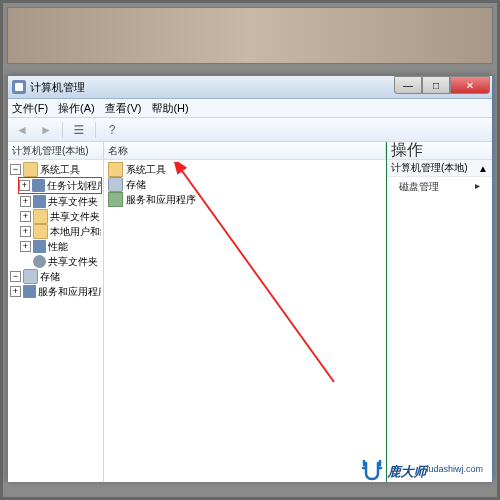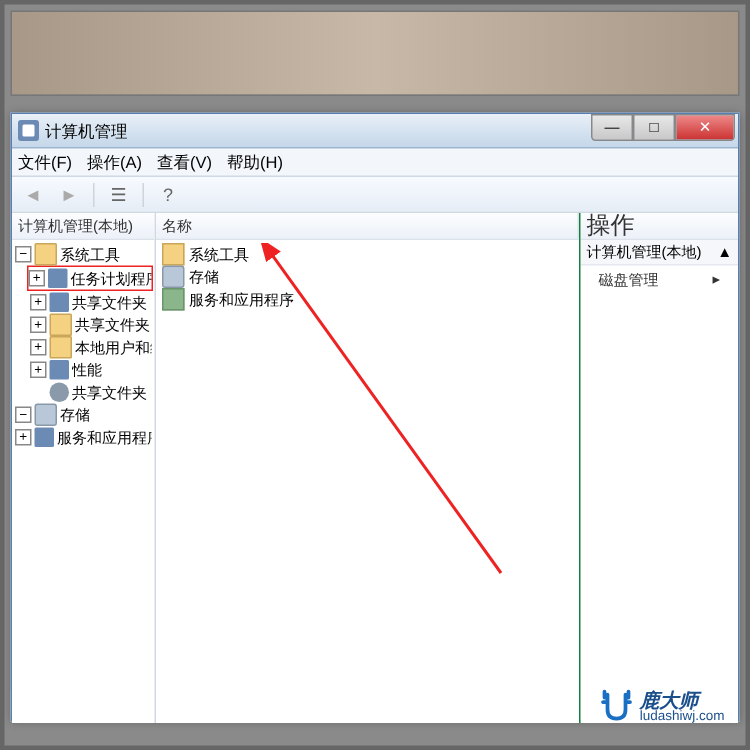--- a/index.html
+++ b/index.html
@@ -46,21 +46,21 @@
 .li-txt{font-size:10px;color:#000}
 .arrow-svg{position:absolute;left:70px;top:20px;pointer-events:none}
 .actions{width:105px;background:#fff}
 .act-hdr{height:17px;background:linear-gradient(#fcfdff,#ecf1f8);border-bottom:1px solid #dbe2eb;padding:0 4px;display:flex;align-items:center;font-size:16px;color:#333}
 .act-body{padding:0}
 .act-group{height:16px;background:#f5f7fa;border-bottom:1px solid #e5e9ef;padding:0 4px;display:flex;align-items:center;justify-content:space-between;font-size:10px}
 .act-item{padding:3px 12px;font-size:10px;color:#333}
 .watermark{position:absolute;right:14px;bottom:14px;z-index:999;display:flex;align-items:center;gap:3px}
 .wm-logo{width:24px;height:24px;position:relative}
 .wm-logo svg{width:24px;height:24px}
-.wm-txt{display:flex;flex-direction:column;line-height:1}
+.wm-txt{display:flex;line-height:1}
 .wm-txt .cn{font-size:13px;font-weight:bold;color:#1b4f8c;font-style:italic}
 .wm-txt .url{font-size:9px;color:#1b4f8c}
 .photo-bg{position:absolute;left:4px;top:4px;width:484px;height:55px;background:linear-gradient(to right,#a89888,#c8b8a8,#a89888);border:1px solid #777}
 .photo-strip{position:absolute;left:4px;bottom:20px;width:484px;height:16px;background:#d8d4cc;border-top:1px solid #bbb}
 .pink-dot{position:absolute;left:100px;bottom:21px;width:14px;height:14px;background:#f4c8d4;border-radius:50%}
 </style>
 </head>
 <body>
 
 <div class="outer">

